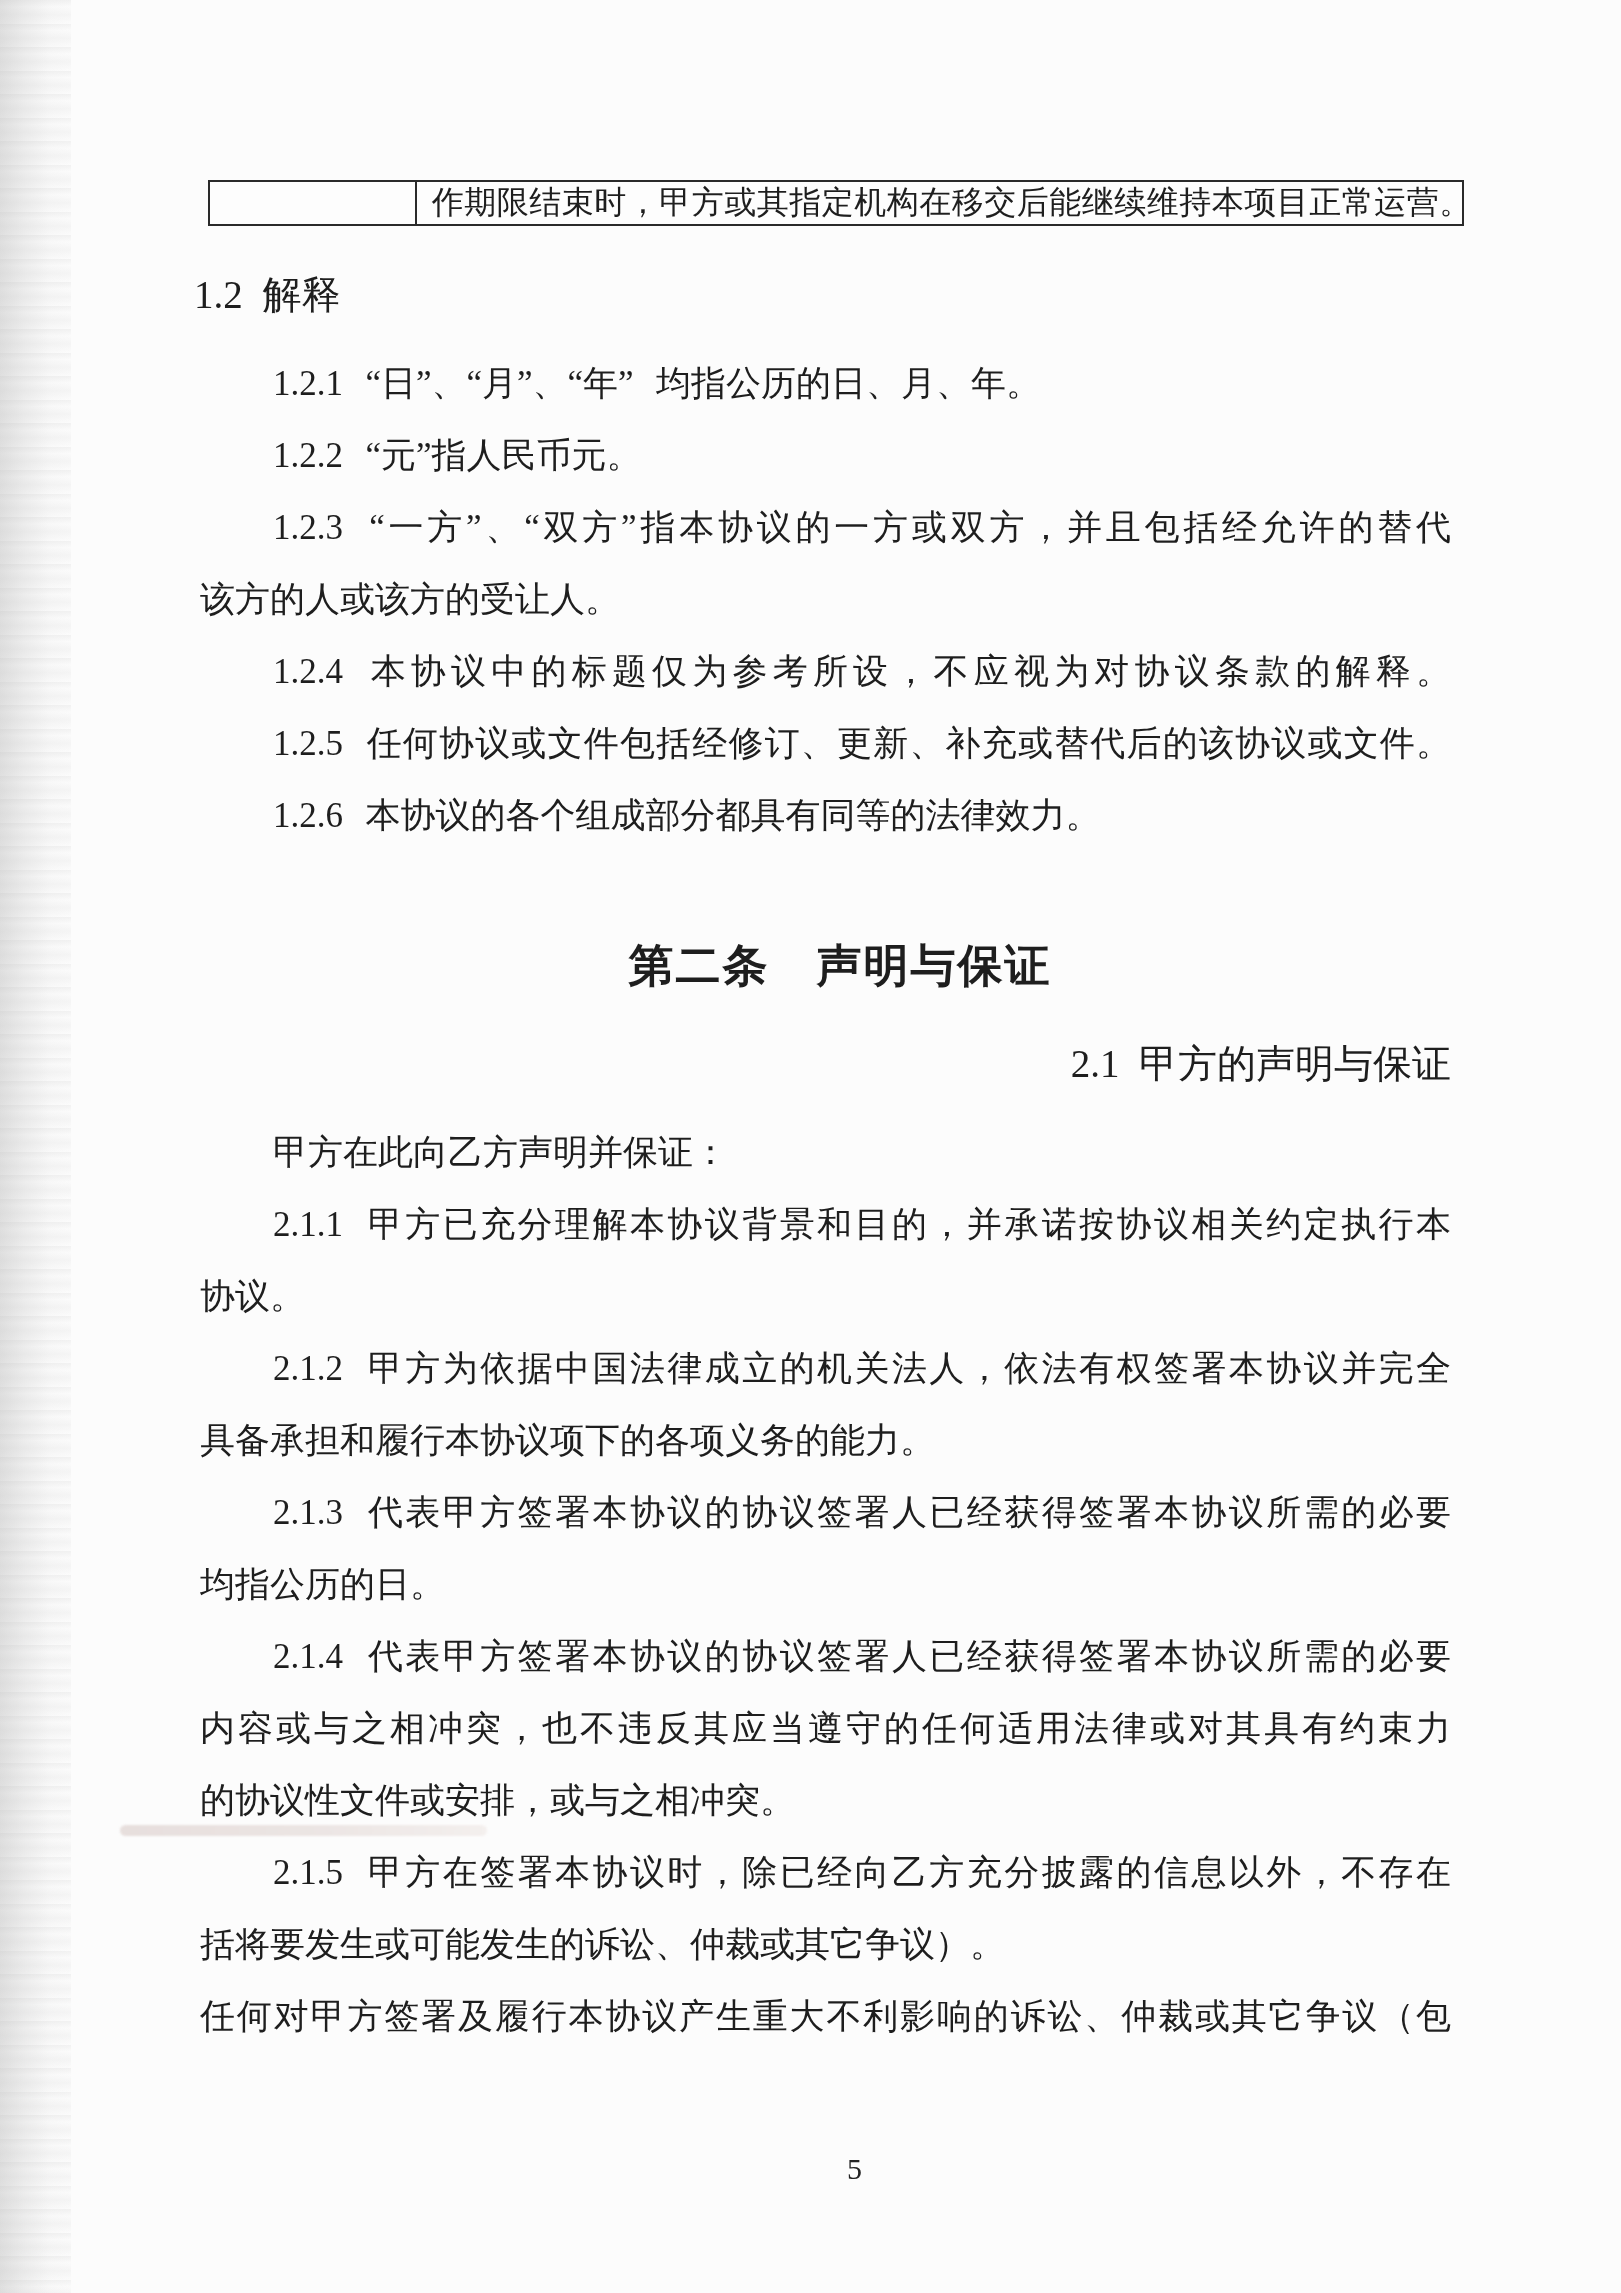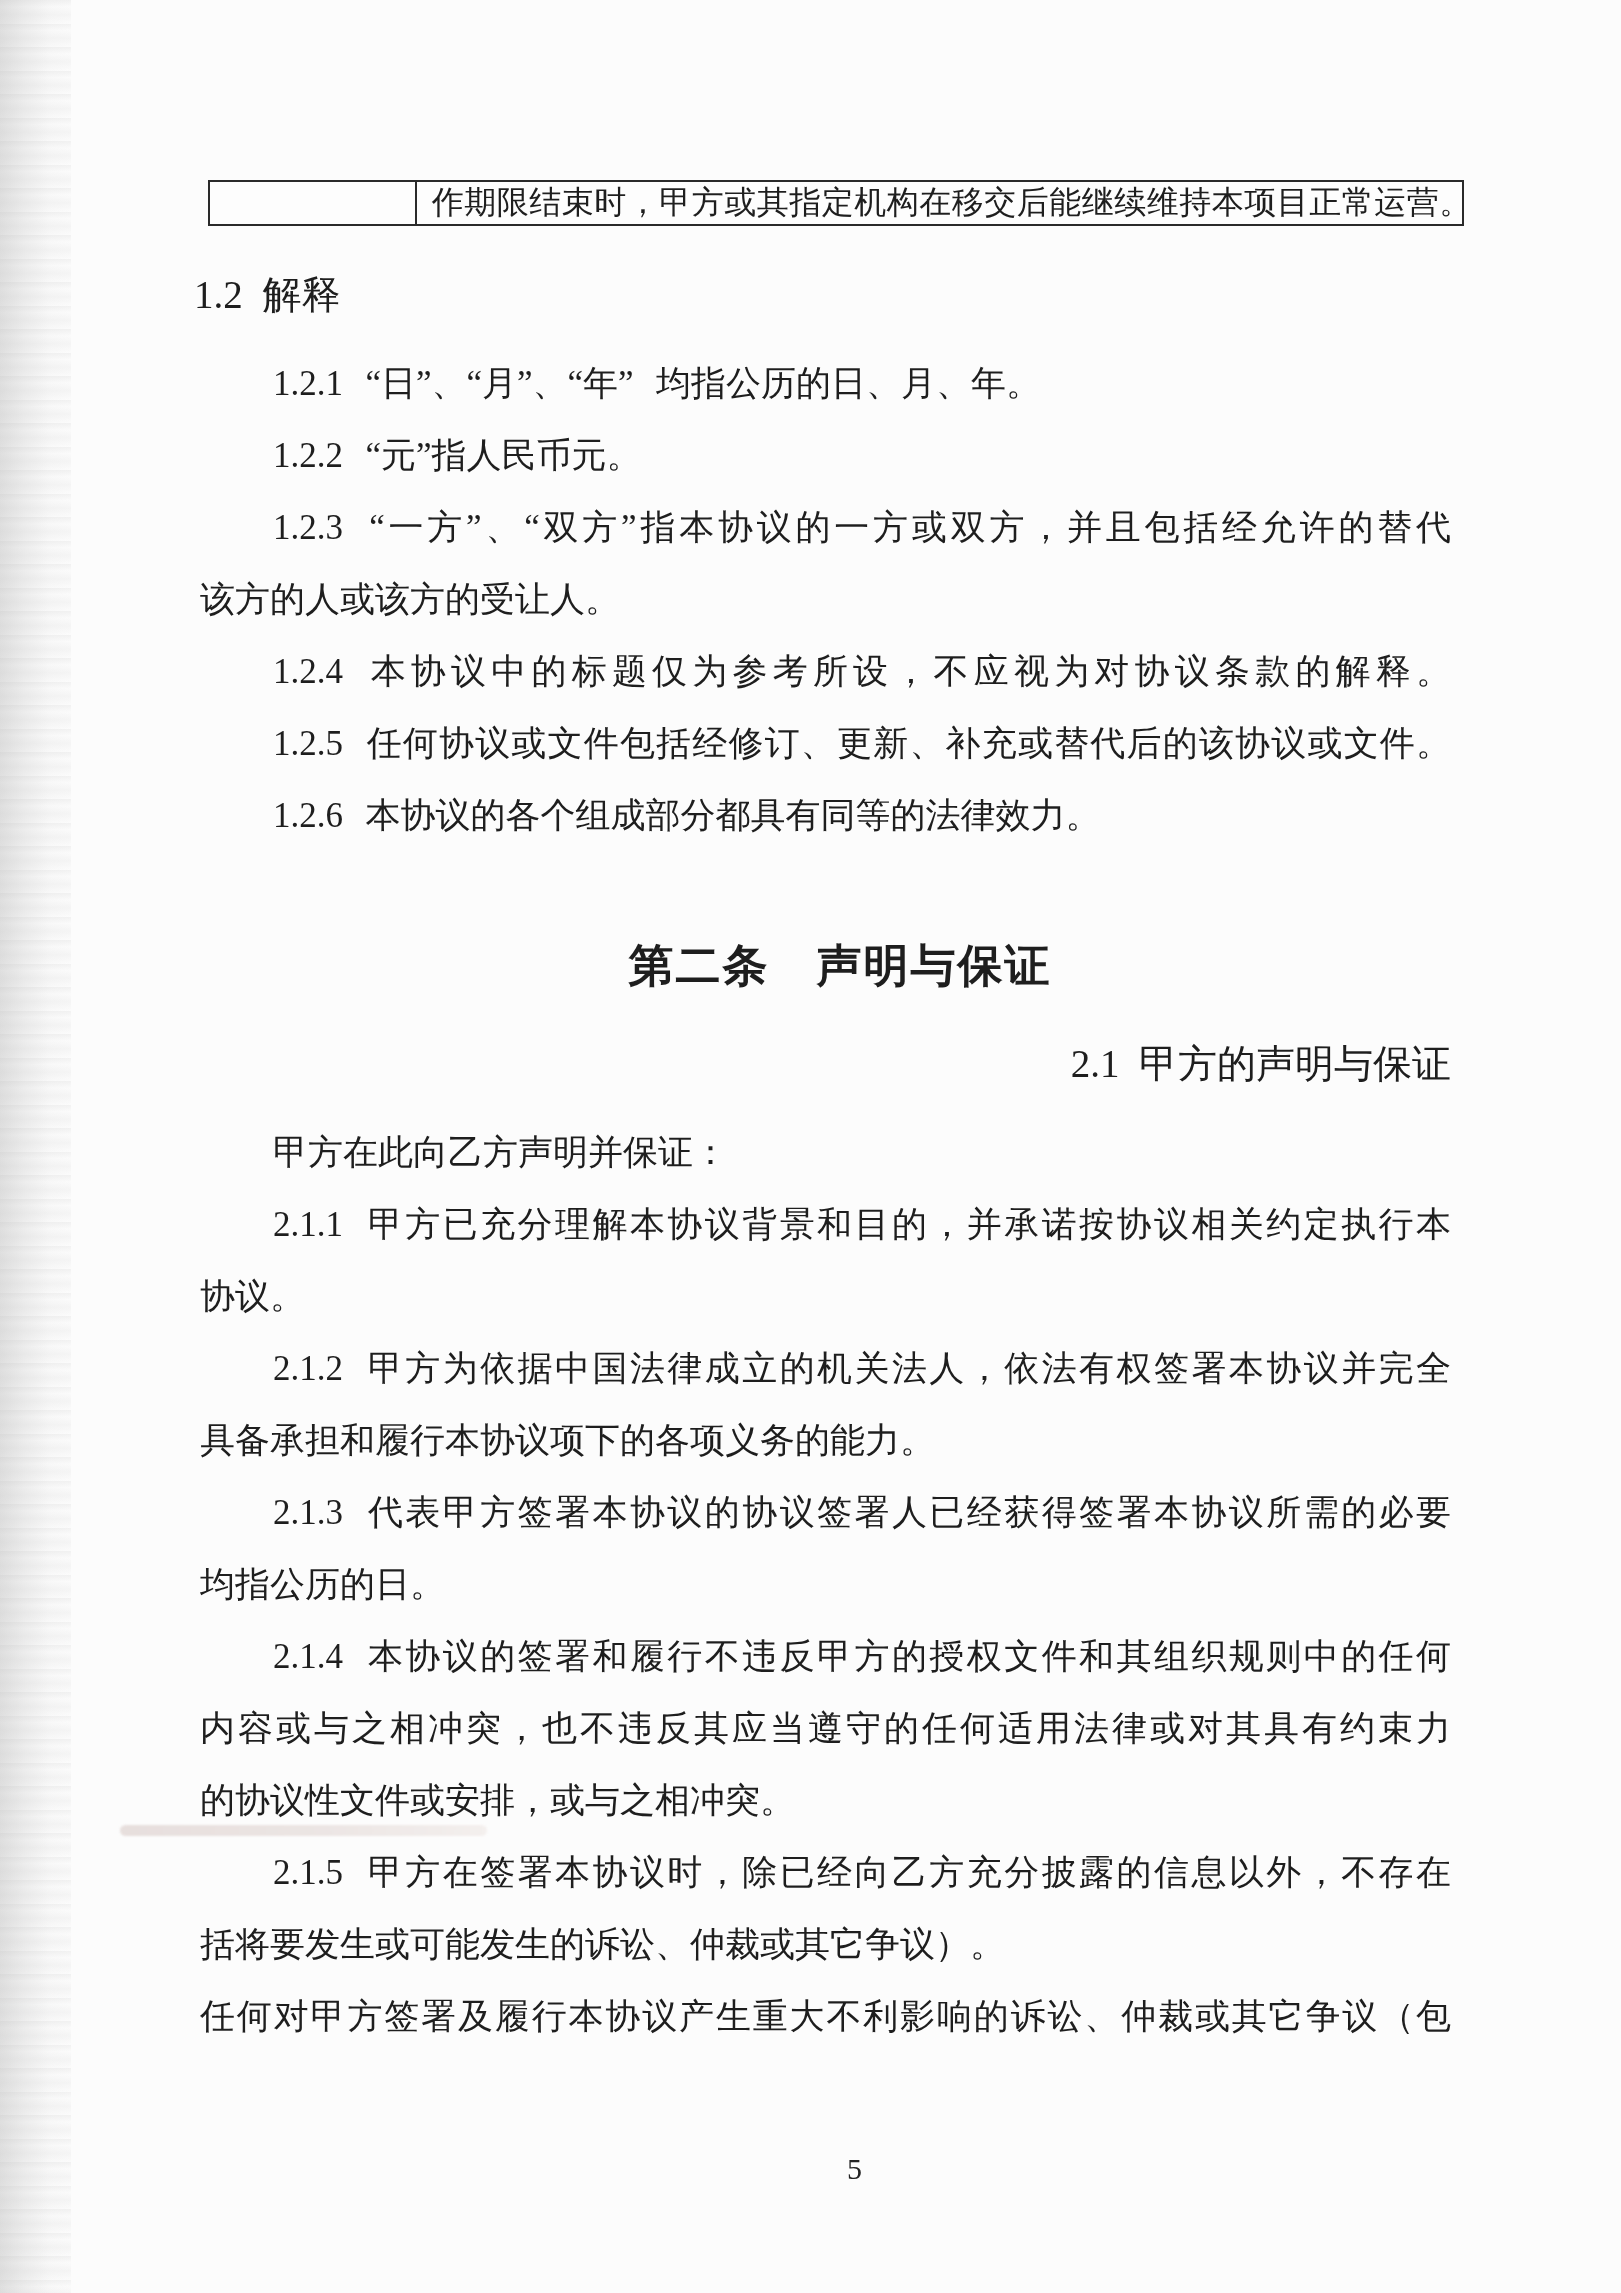--- a/index.html
+++ b/index.html
@@ -142,21 +142,21 @@
     <div class="blk pi">1.2.6 本协议的各个组成部分都具有同等的法律效力。</div>
     <div class="hc">第二条　声明与保证</div>
     <div class="h2">2.1 甲方的声明与保证</div>
     <div class="blk pi">甲方在此向乙方声明并保证：</div>
     <div class="blk pij">2.1.1 甲方已充分理解本协议背景和目的，并承诺按协议相关约定执行本</div>
     <div class="blk pf">协议。</div>
     <div class="blk pij">2.1.2 甲方为依据中国法律成立的机关法人，依法有权签署本协议并完全</div>
     <div class="blk pf">具备承担和履行本协议项下的各项义务的能力。</div>
     <div class="blk pij">2.1.3 代表甲方签署本协议的协议签署人已经获得签署本协议所需的必要</div>
     <div class="blk pf">均指公历的日。</div>
-    <div class="blk pij">2.1.4 本协议的签署和履行不违反甲方的授权文件和其组织规则中的任何</div>
+    <div class="blk pij">2.1.4 代表甲方签署本协议的协议签署人已经获得签署本协议所需的必要</div>
     <div class="blk pfj">内容或与之相冲突，也不违反其应当遵守的任何适用法律或对其具有约束力</div>
     <div class="blk pf">的协议性文件或安排，或与之相冲突。</div>
     <div class="blk pij">2.1.5 甲方在签署本协议时，除已经向乙方充分披露的信息以外，不存在</div>
     <div class="blk pf">括将要发生或可能发生的诉讼、仲裁或其它争议）。</div>
     <div class="blk pfj">任何对甲方签署及履行本协议产生重大不利影响的诉讼、仲裁或其它争议（包</div>
   </div>
 
 <div class="page-number">5</div>
 
 

